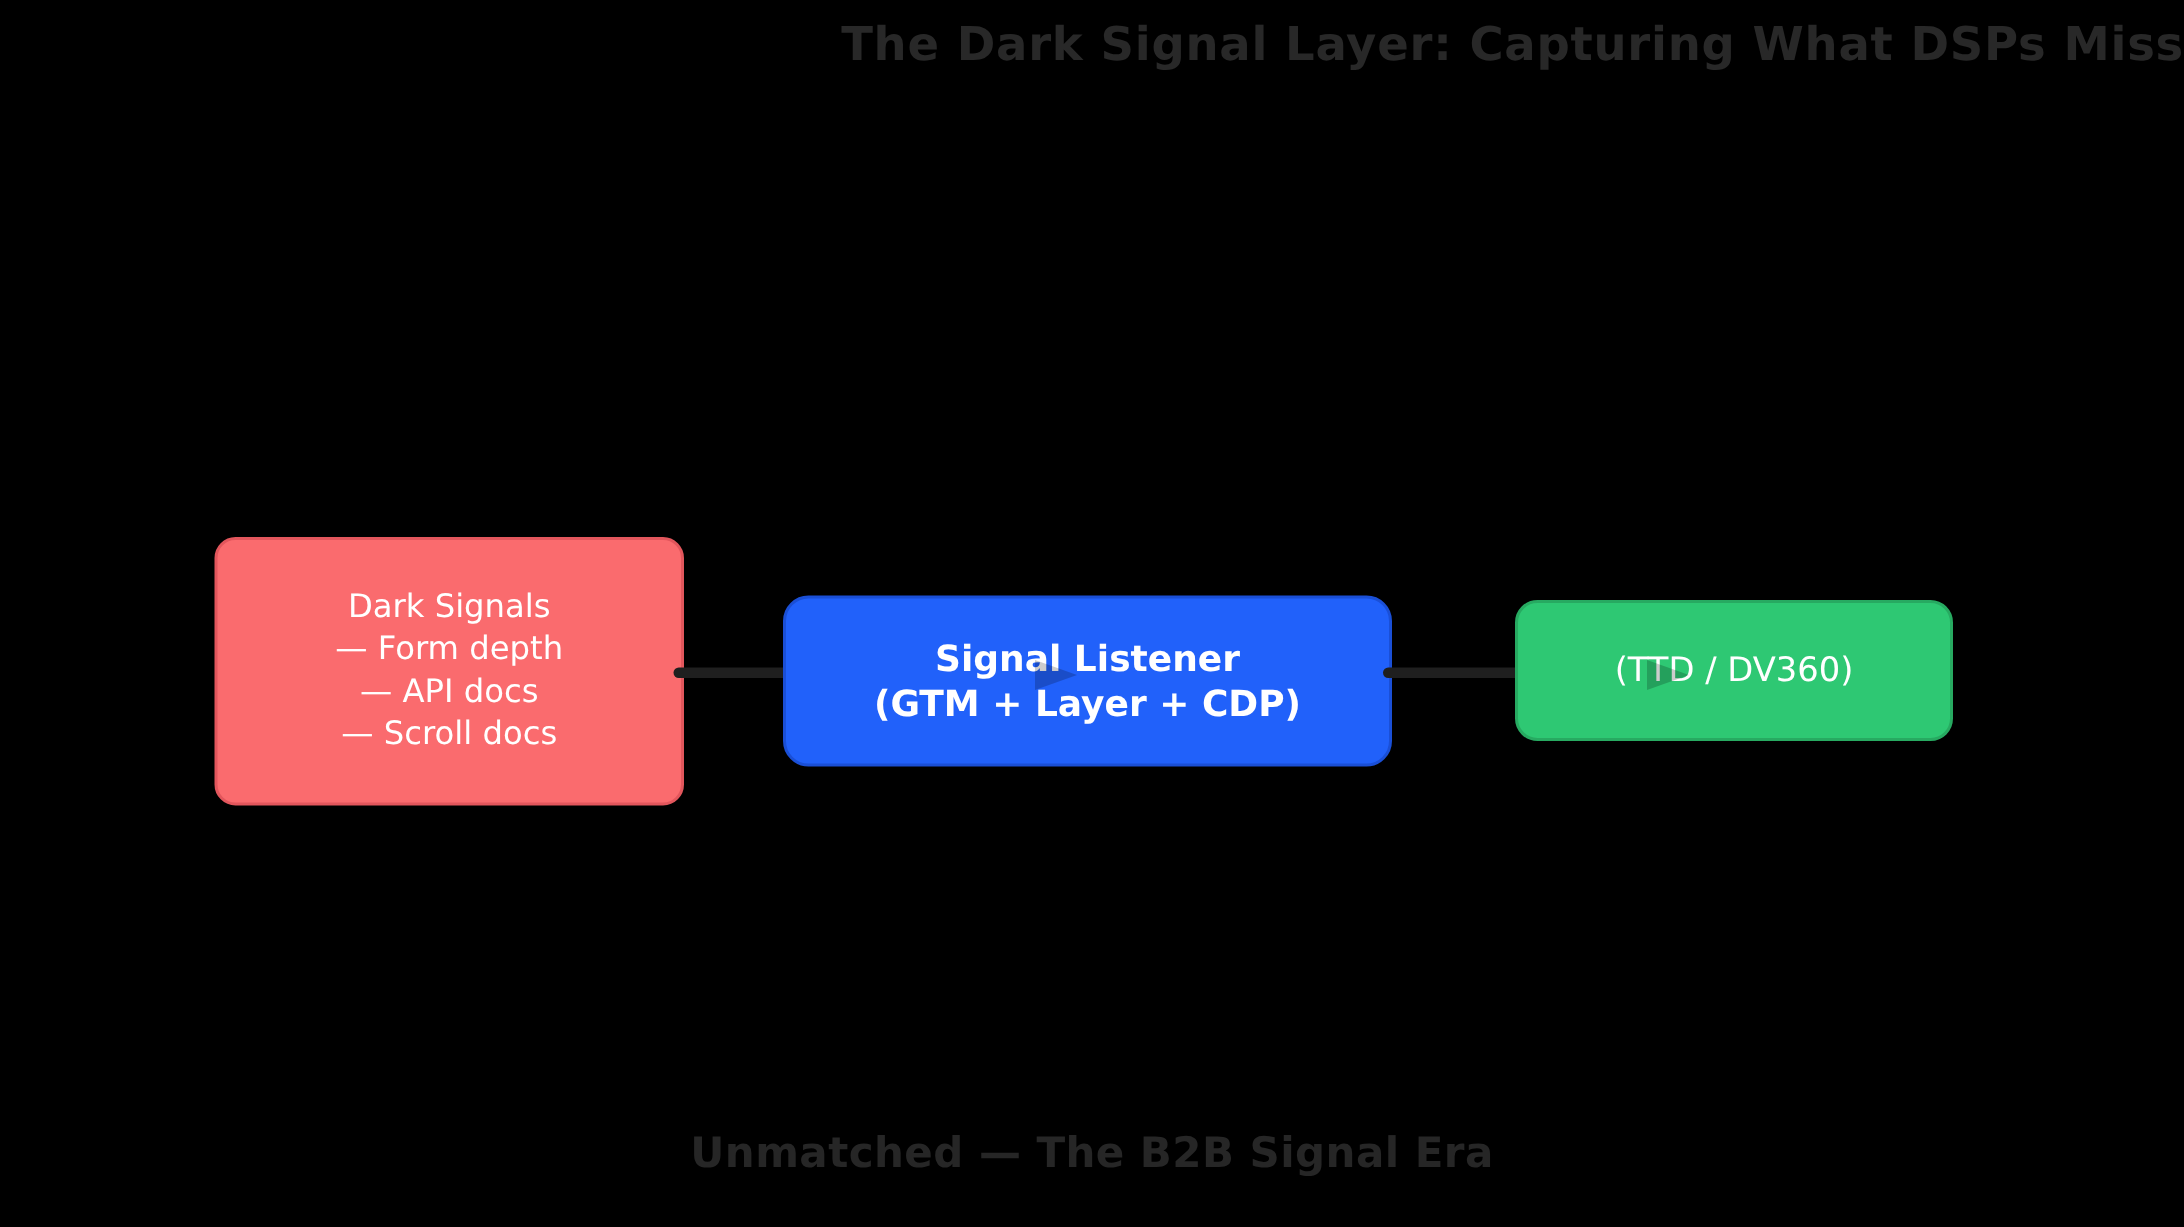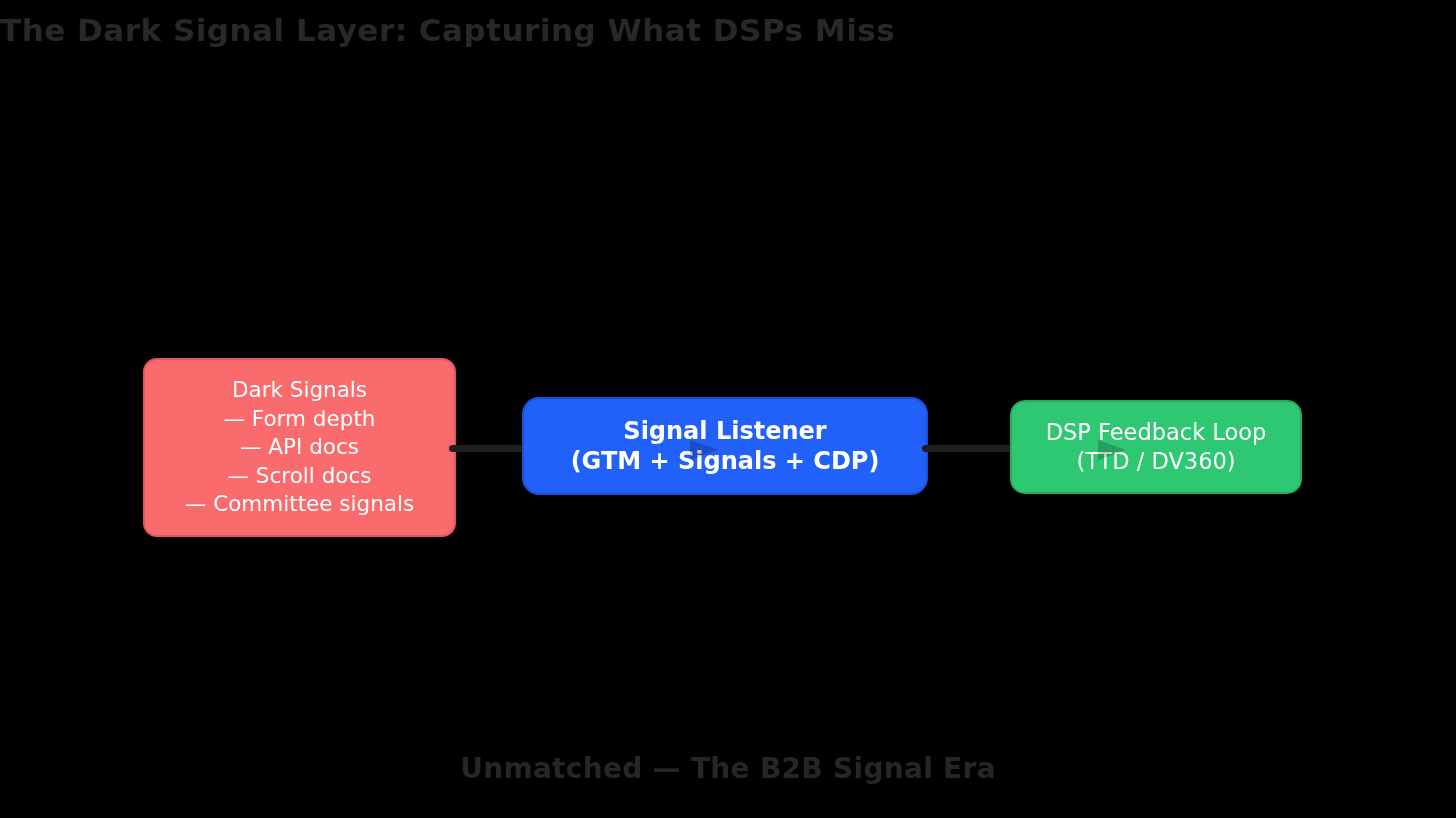--- a/index.html
+++ b/index.html
@@ -13,21 +13,21 @@
     height: 818px;
     background: #000000;
     overflow: hidden;
     font-family: "DejaVu Sans", "Liberation Sans", sans-serif;
   }
   .title {
     position: absolute;
     top: 12px;
     left: 0;
     width: 100%;
-    text-align: left;
+    text-align: right;
     font-size: 31px;
     font-weight: bold;
     color: #282828;
     letter-spacing: 0.5px;
   }
   .caption {
     position: absolute;
     top: 752px;
     left: 0;
     width: 100%;
@@ -55,21 +55,21 @@
     background: #FA6B6E;
     border: 2px solid #E2565C;
     border-radius: 14px;
     font-size: 21.5px;
     line-height: 28.5px;
   }
   .node-signal-listener {
     left: 522px;
     top: 397px;
     width: 406px;
-    height: 98px;
+    height: 114px;
     background: #2161FA;
     border: 2px solid #1A4FD6;
     border-radius: 17px;
     font-size: 24px;
     font-weight: bold;
     line-height: 30px;
   }
   .node-dsp-feedback {
     left: 1010px;
     top: 400px;
@@ -108,34 +108,32 @@
 
 <div class="canvas">
 
   <div class="title">The Dark Signal Layer: Capturing What DSPs Miss</div>
 
   <div class="node node-dark-signals">
     <span class="node-line">Dark Signals</span>
     <span class="node-line">— Form depth</span>
     <span class="node-line">— API docs</span>
     <span class="node-line">— Scroll docs</span>
-    <span class="node-line">— Committee signals</span>
   </div>
 
   <div class="connector connector-1"></div>
 
   <div class="node node-signal-listener">
     <span class="node-line">Signal Listener</span>
-    <span class="node-line">(GTM + Signals + CDP)</span>
+    <span class="node-line">(GTM + Layer + CDP)</span>
   </div>
   <div class="arrowhead arrowhead-1"></div>
 
   <div class="connector connector-2"></div>
 
   <div class="node node-dsp-feedback">
-    <span class="node-line">DSP Feedback Loop</span>
     <span class="node-line">(TTD / DV360)</span>
   </div>
   <div class="arrowhead arrowhead-2"></div>
 
   <div class="caption">Unmatched — The B2B Signal Era</div>
 
 </div>
 
 </body></html>

